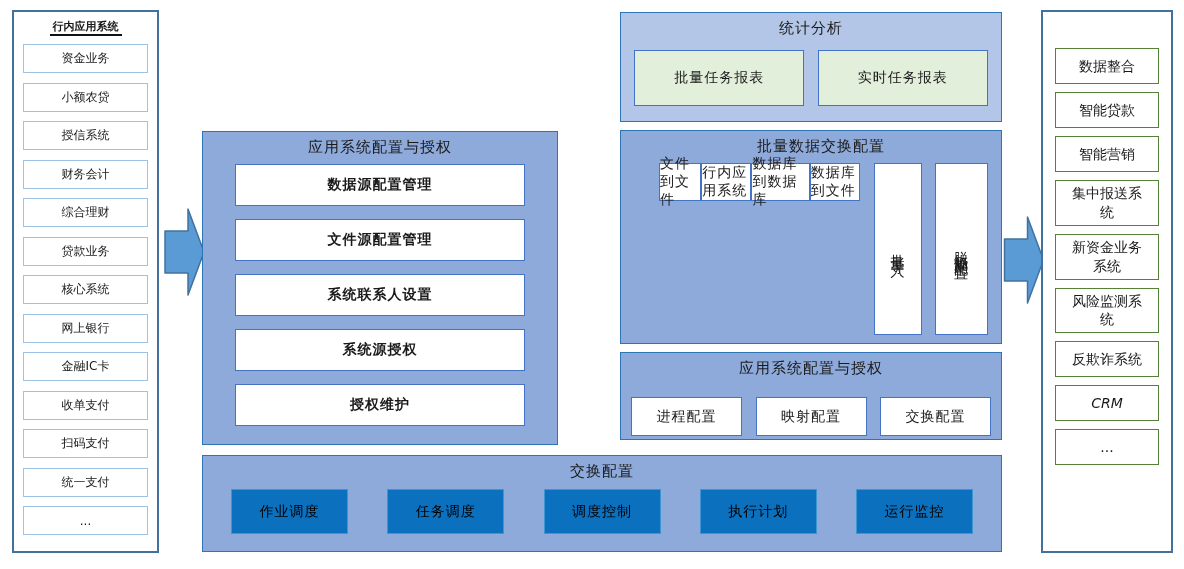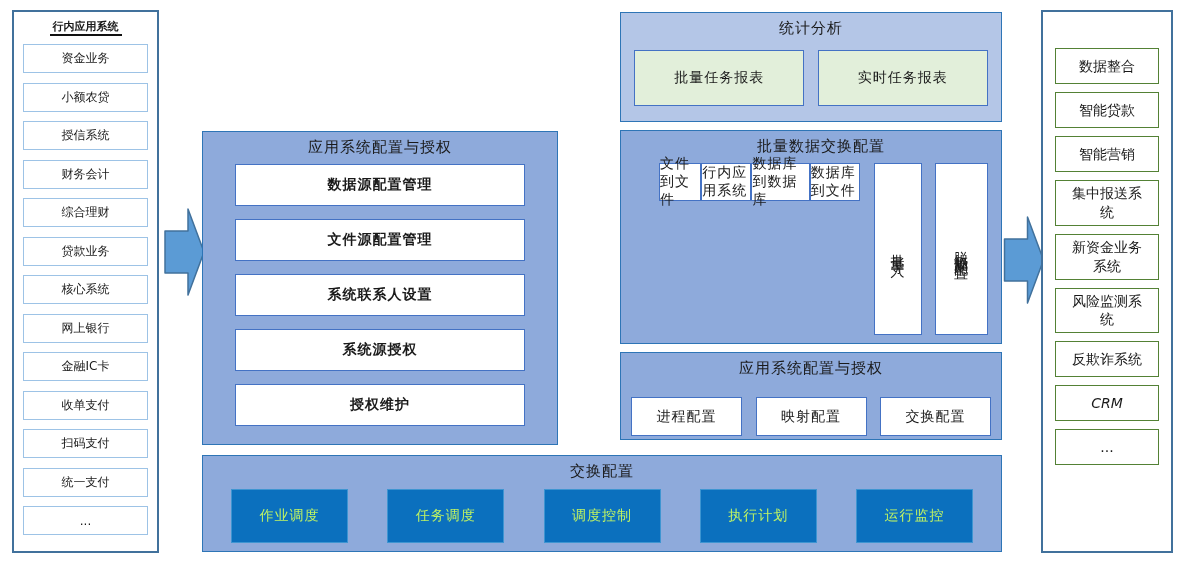--- a/index.html
+++ b/index.html
@@ -49,22 +49,22 @@
   .batch-left .wbox{height:38px;}
   .vbox{writing-mode:vertical-lr; text-orientation:upright; letter-spacing:3px;
         height:172px; padding:6px 0;}
   .vbox.v1{width:48px; margin-left:1px;}
   .vbox.v2{width:53px;}
 
   .rt-row{display:flex; justify-content:space-between; padding:10px 10px; margin-top:9px;align-items:flex-end;}
   .rt-row .wbox{width:111px; height:39px;}
 
   .sched-row{display:flex; justify-content:space-between; padding:0 28px; margin-top:8px;}
-  .dbtn{width:117px; height:54px; background:var(--dark-button);
-        border:1px solid var(--dark-button-border); color:#bef264; display:flex;
+  .dbtn{width:117px; height:45px; background:var(--dark-button);
+        border:1px solid var(--dark-button-border); color:#000000; display:flex;
         align-items:center; justify-content:center; font-size:14px; letter-spacing:1px;}
 
   .arrow{position:absolute;}
 </style>
 </head>
 <body>
 
 <div class="stage">
 
   <aside class="side-panel left">

